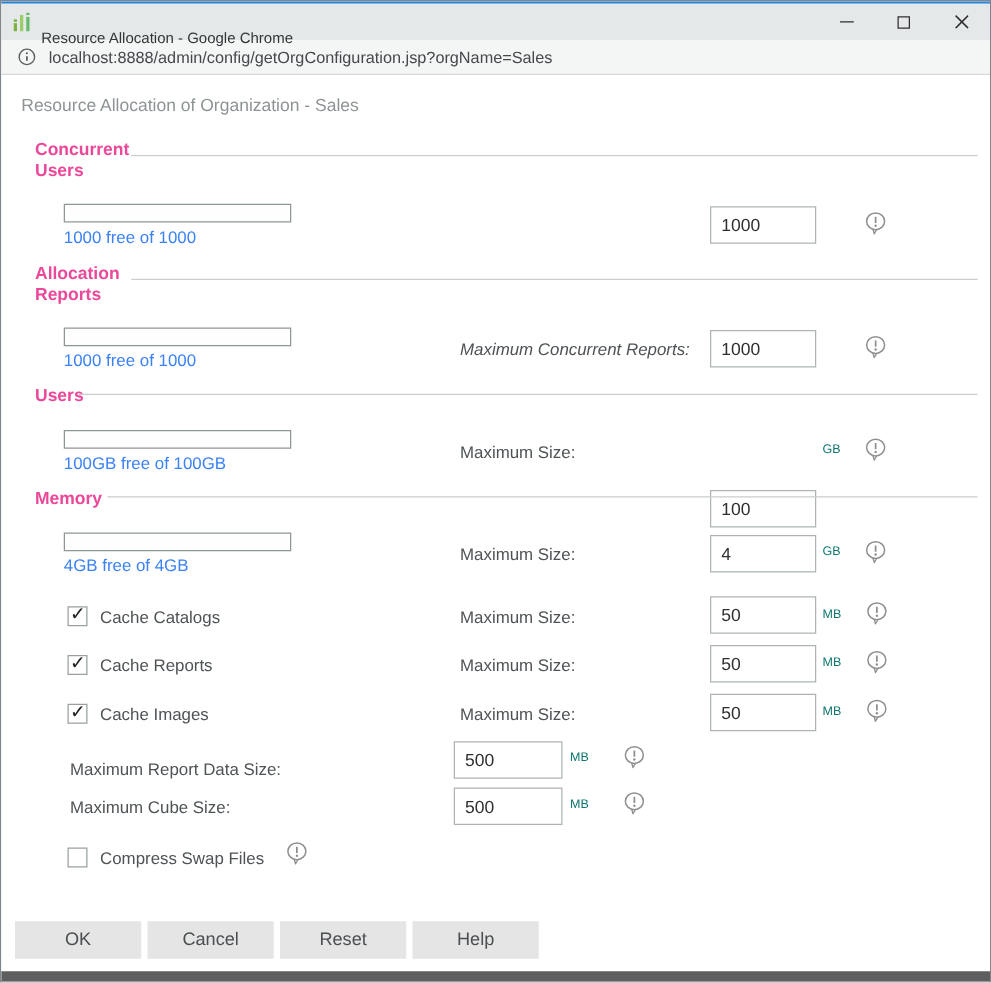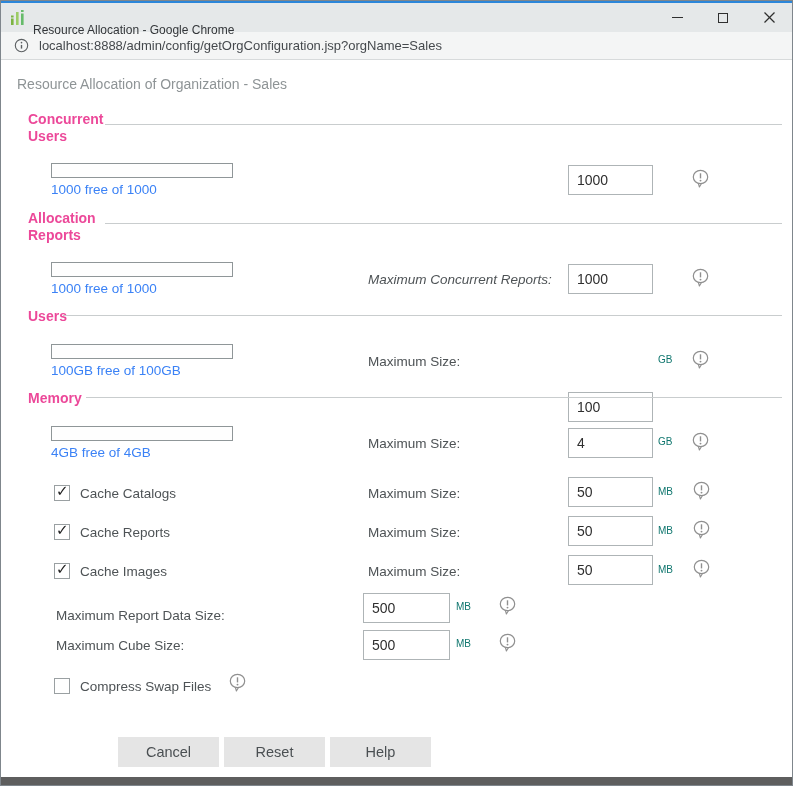--- a/index.html
+++ b/index.html
@@ -232,19 +232,20 @@
 
     <div class="checkbox" style="left:53px; top:618px;"></div>
     <div class="abs cb-label" style="left:79px; top:619px;">Compress Swap Files</div>
     <svg class="abs tip" style="left:228px; top:613px;" viewBox="0 0 17 20">
       <path d="M6 13 L7.4 18 L10.4 13" fill="#fff" stroke="#8f8f8f" stroke-width="1.1" stroke-linejoin="round"></path>
       <ellipse cx="8.5" cy="8" rx="7.2" ry="6.7" fill="#fff" stroke="#8f8f8f" stroke-width="1.2"></ellipse>
       <line x1="8.5" y1="4.3" x2="8.5" y2="9.4" stroke="#8f8f8f" stroke-width="1.4"></line>
       <circle cx="8.5" cy="11.6" r="0.95" fill="#8f8f8f"></circle>
     </svg>
 
+    <button class="btn" style="left:11px;  top:677px;">OK</button>
     <button class="btn" style="left:117px; top:677px;">Cancel</button>
     <button class="btn" style="left:329px; top:677px;">Help</button>
     <button class="btn" style="left:223px; top:677px;">Reset</button>
   </div>
 
   <div class="bottom-strip"></div>
 </div>
 
 </body></html>

